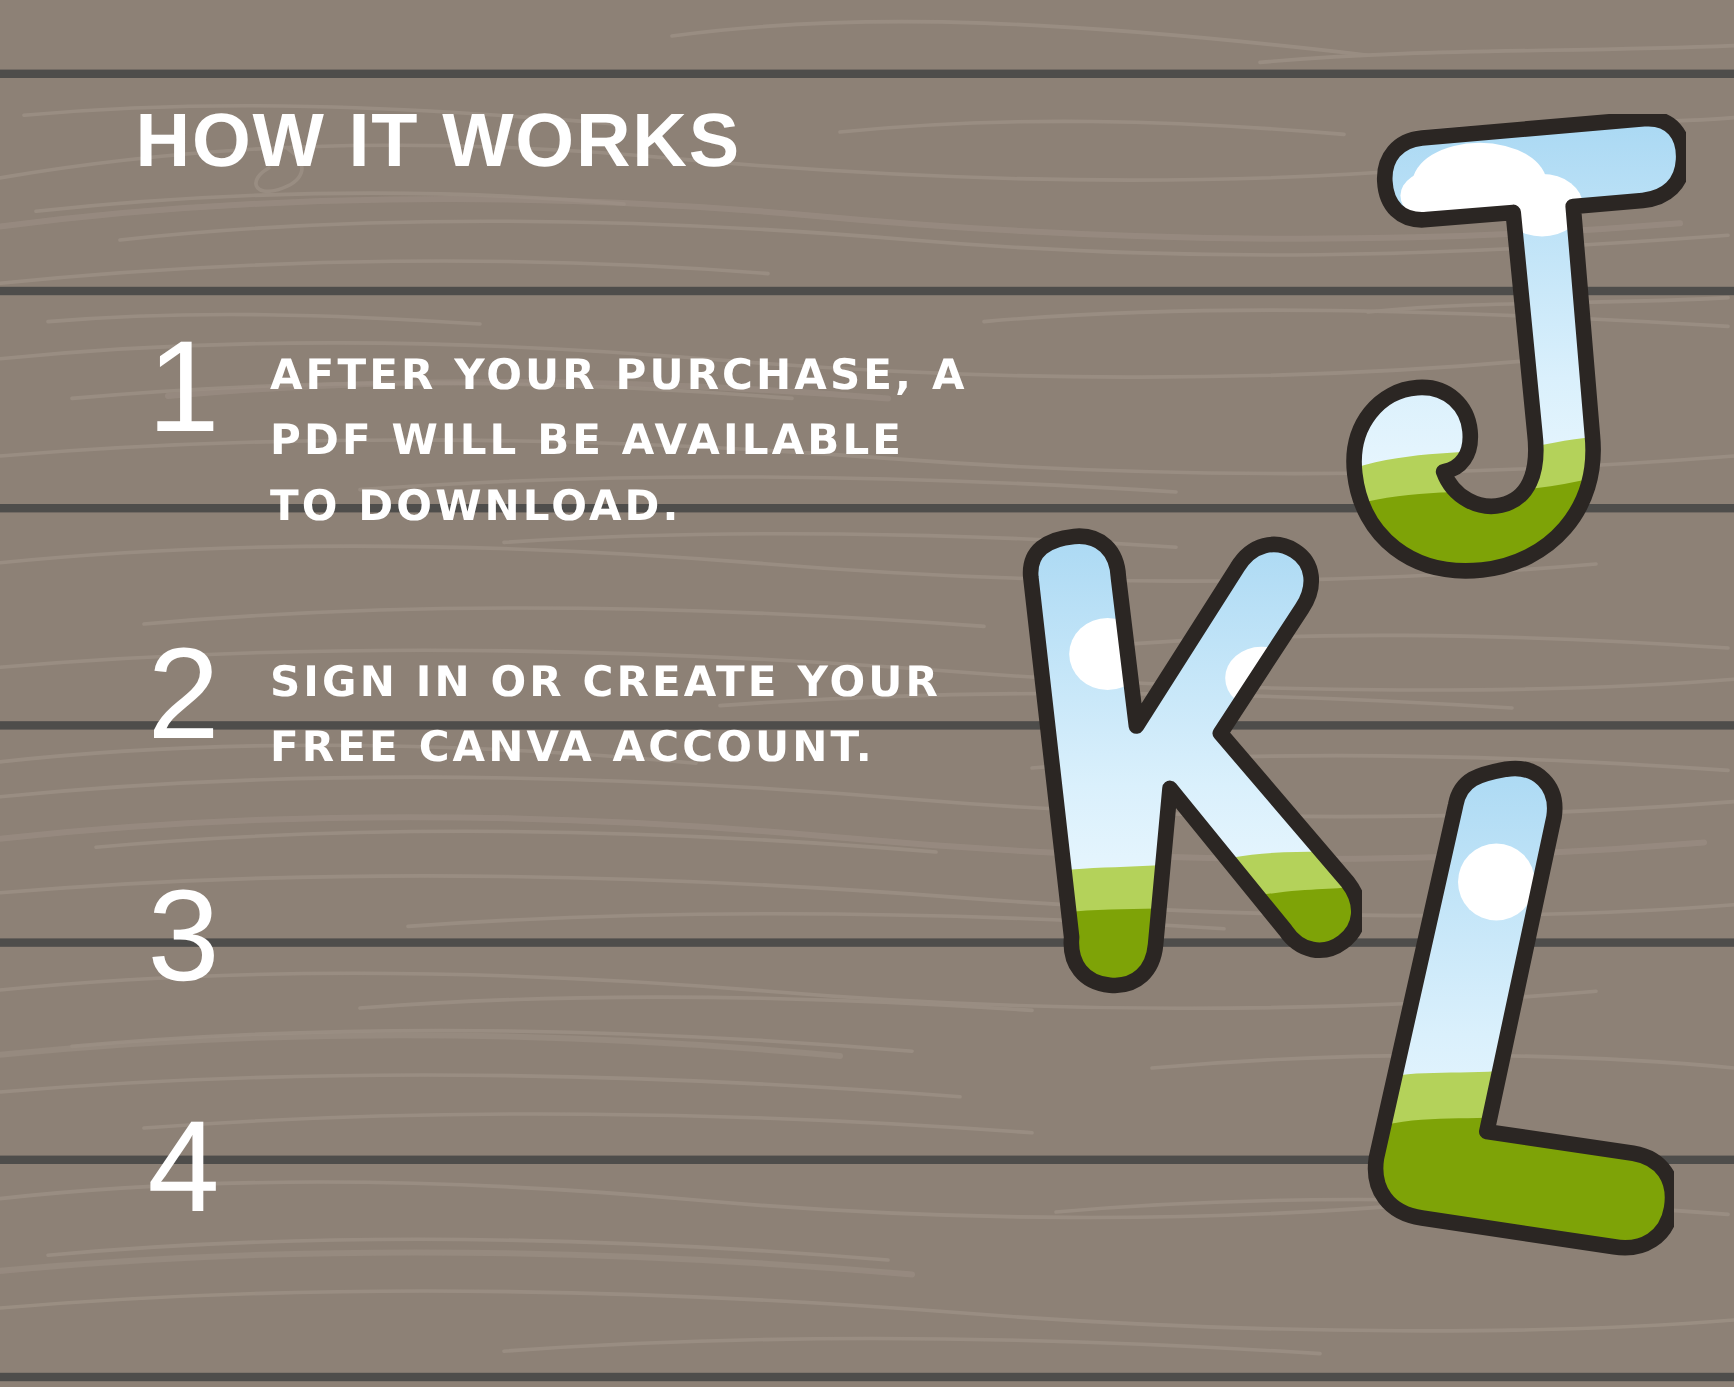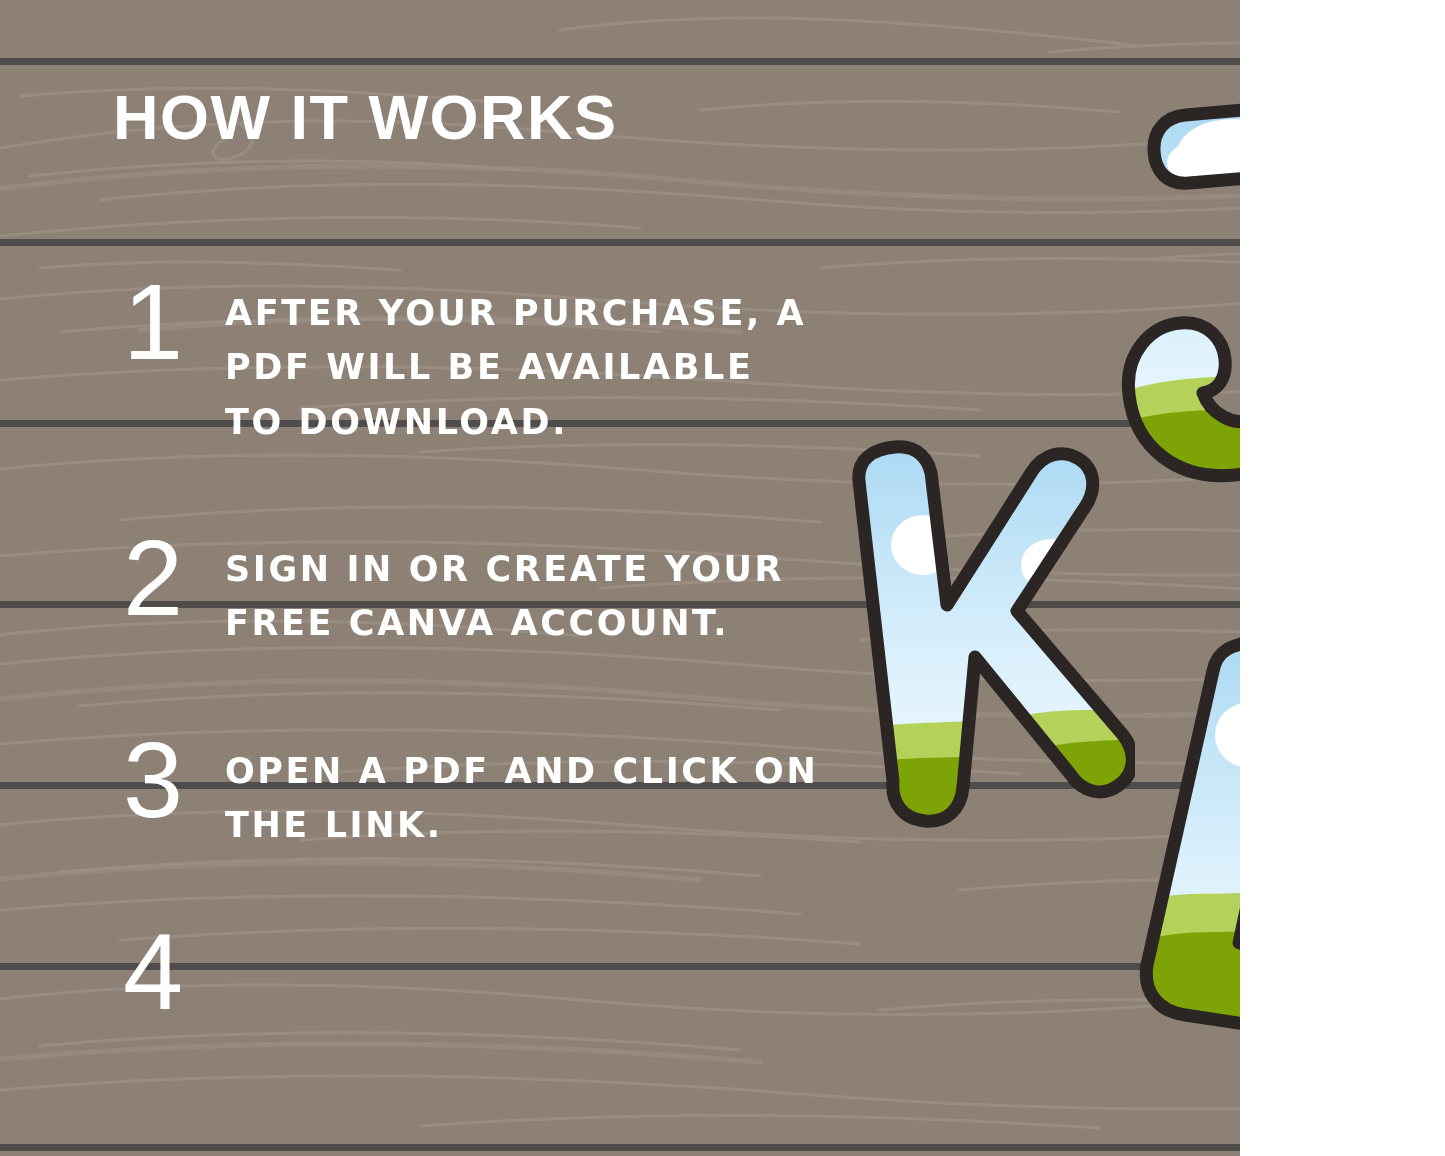--- a/index.html
+++ b/index.html
@@ -6,21 +6,21 @@
     margin: 0;
     padding: 0;
     background: #ffffff;
   }
   body {
     font-family: "Liberation Sans", sans-serif;
   }
 
   #canvas {
     position: relative;
-    width: 1240px;
+    width: 1445px;
     height: 1156px;
     overflow: hidden;
     background: #8d8176;
   }
 
   
   .wood-base {
     position: absolute;
     inset: 0;
     background: #8d8176;
@@ -182,21 +182,20 @@
       <div class="step-text">AFTER YOUR PURCHASE, A PDF WILL BE AVAILABLE TO DOWNLOAD.</div>
     </div>
 
     <div class="step" id="step-2">
       <div class="step-num">2</div>
       <div class="step-text">SIGN IN OR CREATE YOUR FREE CANVA ACCOUNT.</div>
     </div>
 
     <div class="step" id="step-3">
       <div class="step-num">3</div>
-      <div class="step-text">OPEN A PDF AND CLICK ON THE LINK.</div>
     </div>
 
     <div class="step" id="step-4">
       <div class="step-num">4</div>
     </div>
 
   </div>
 
   <svg class="letter" id="letter-j" viewBox="0 0 290 400" aria-hidden="true">
     <defs>

